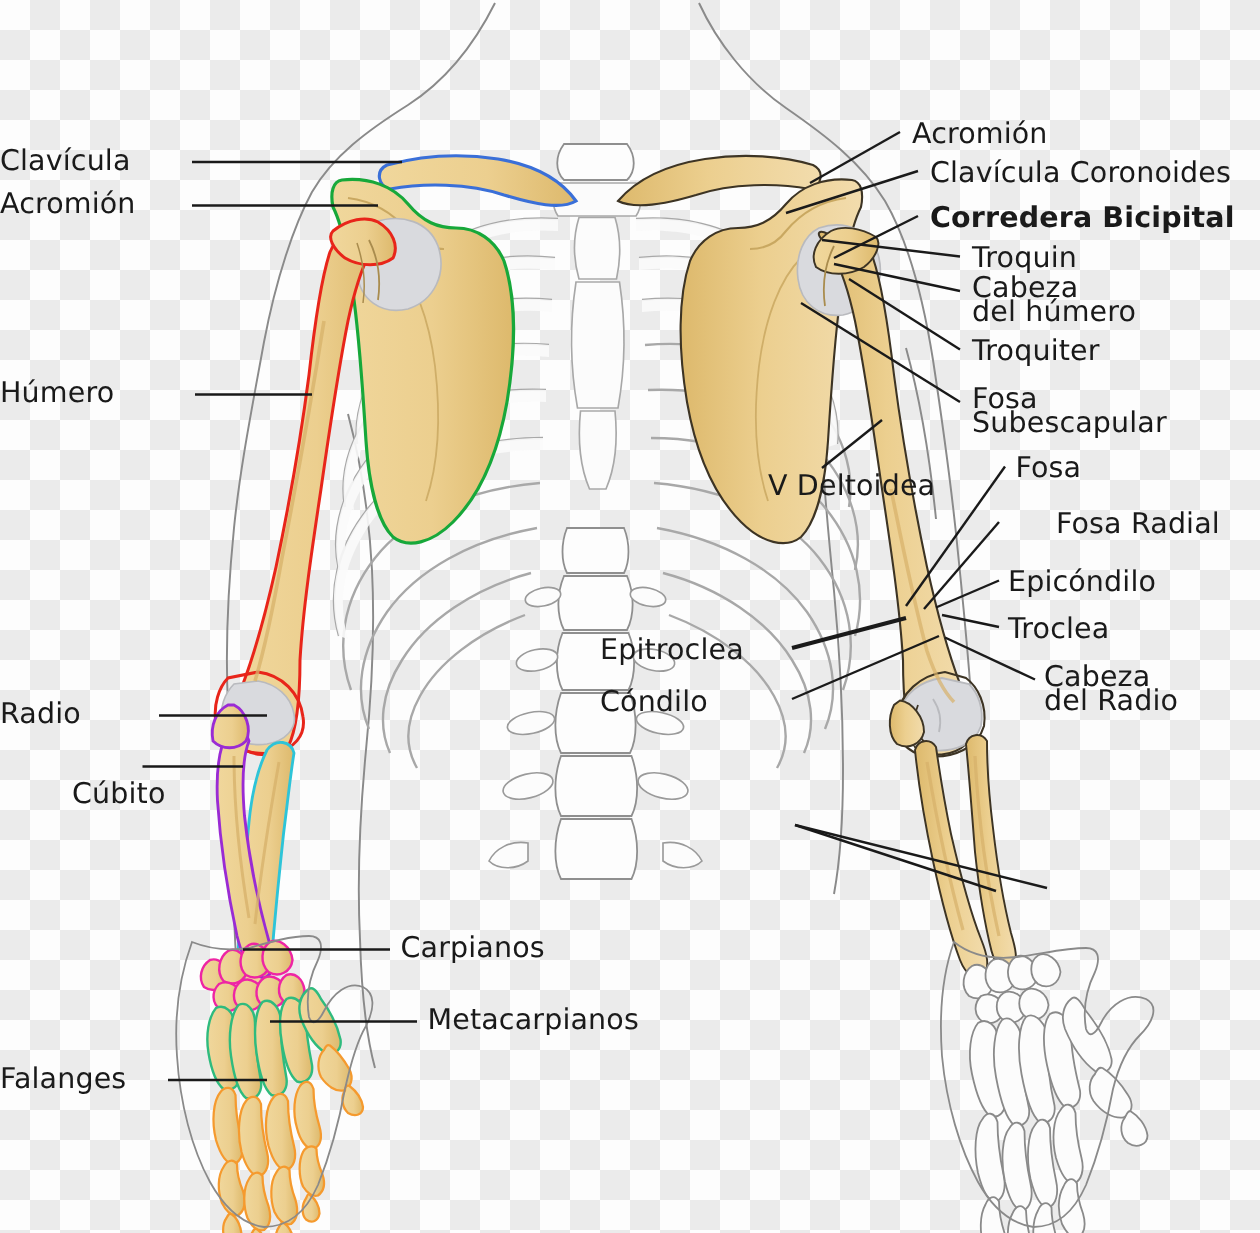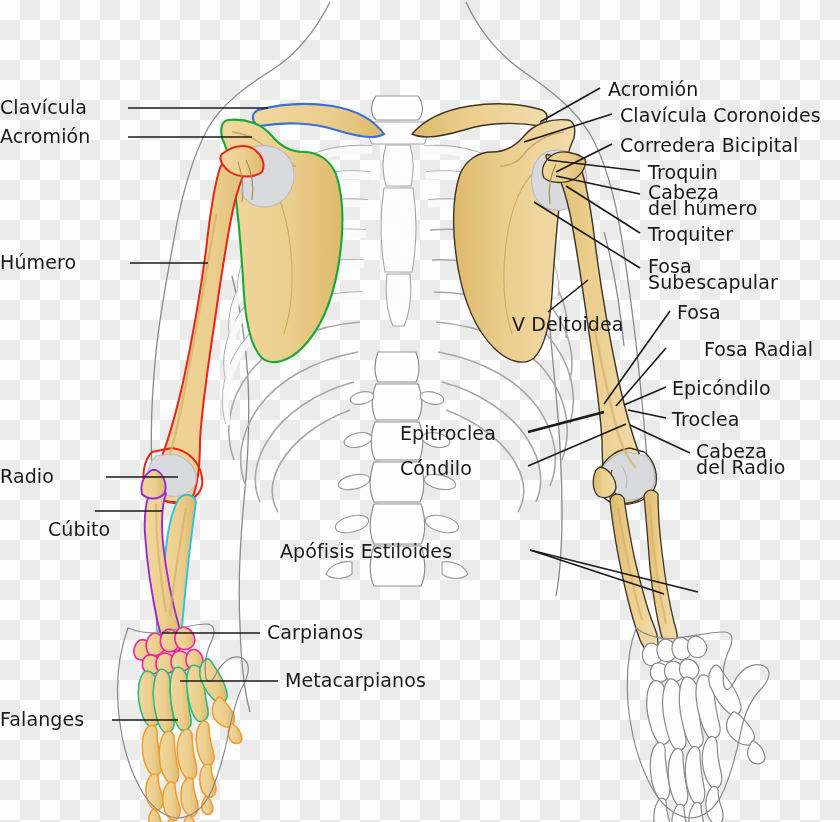--- a/index.html
+++ b/index.html
@@ -405,32 +405,31 @@
 <div class="lbl r" style="left:0;top:129px;width:128px;padding-right:6px;">Acromión</div>
 <div class="lbl r" style="left:0;top:255px;width:130px;padding-right:6px;">Húmero</div>
 <div class="lbl r" style="left:0;top:469px;width:106px;padding-right:6px;">Radio</div>
 <div class="lbl r" style="left:0;top:522px;width:95px;padding-right:6px;padding-left:48px;">Cúbito</div>
 <div class="lbl" style="left:267px;top:625px;">Carpianos</div>
 <div class="lbl" style="left:285px;top:673px;">Metacarpianos</div>
 <div class="lbl r" style="left:0;top:712px;width:112px;padding-right:6px;">Falanges</div>
 
 <div class="lbl" style="left:608px;top:82px;">Acromión</div>
 <div class="lbl" style="left:620px;top:108px;">Clavícula Coronoides</div>
-<div class="lbl" style="left:620px;top:138px;">Corredera Bicipital</div>
+<div class="lbl" style="left:620px;top:138px;font-weight:bold;">Corredera Bicipital</div>
 <div class="lbl" style="left:648px;top:165px;">Troquin</div>
 <div class="lbl" style="left:648px;top:185px;">Cabeza
 del húmero</div>
 <div class="lbl" style="left:648px;top:227px;">Troquiter</div>
 <div class="lbl" style="left:648px;top:259px;">Fosa
 Subescapular</div>
 <div class="lbl" style="left:677px;top:305px;">Fosa</div>
 <div class="lbl" style="left:672px;top:342px;margin-left:32px;">Fosa Radial</div>
 <div class="lbl" style="left:672px;top:381px;">Epicóndilo</div>
 <div class="lbl" style="left:672px;top:412px;">Troclea</div>
 <div class="lbl" style="left:696px;top:444px;">Cabeza
 del Radio</div>
 
 <div class="lbl" style="left:512px;top:317px;">V Deltoidea</div>
 <div class="lbl r" style="left:400px;top:426px;width:126px;padding-right:4px;">Epitroclea</div>
 <div class="lbl r" style="left:400px;top:461px;width:126px;padding-right:4px;">Cóndilo</div>
-<div class="lbl r" style="left:280px;top:544px;width:248px;padding-right:4px;">Apófisis Estiloides</div>
 
 </div>
 
 </body></html>

